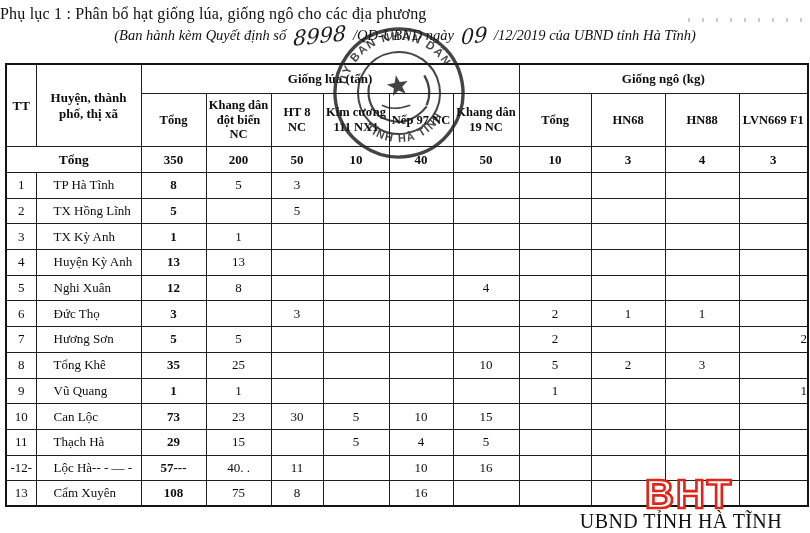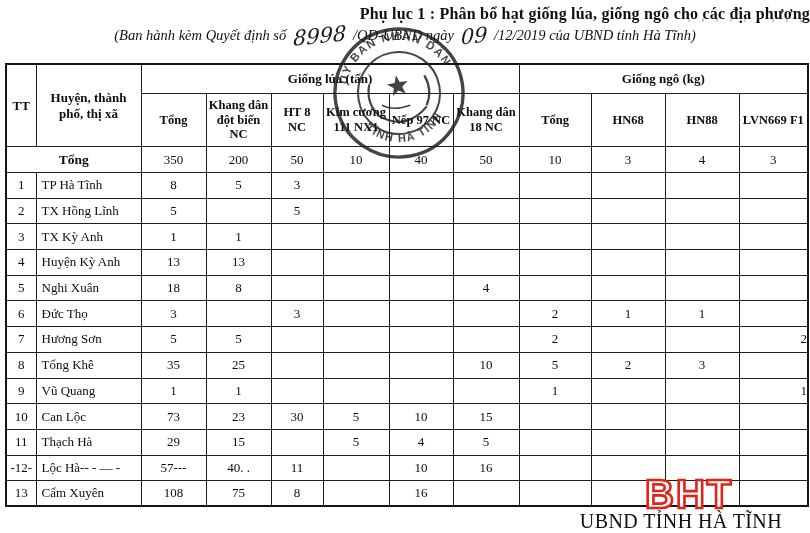--- a/index.html
+++ b/index.html
@@ -1,22 +1,22 @@
 <!DOCTYPE html>
 <html><head>
 <meta charset="utf-8">
 <style>
   html,body{margin:0;padding:0;}
   body{
     width:810px;height:533px;position:relative;background:#ffffff;
     font-family:"Liberation Serif",serif;color:#101010;overflow:hidden;
   }
   .title{
-    position:absolute;top:5px;left:0;width:810px;text-align:right;
-    font-size:16px;font-weight:bold;letter-spacing:.2px;
+    position:absolute;top:5px;left:0;width:810px;text-align:left;
+    font-size:16px;font-weight:normal;letter-spacing:.2px;
   }
   .subtitle{
     position:absolute;top:27px;left:0;width:810px;text-align:center;
     font-size:14.5px;font-style:italic;white-space:nowrap;
   }
   .handwritten{
     display:inline-block;font-family:"DejaVu Serif",serif;font-style:italic;
     font-size:21px;transform:rotate(-6deg) skewX(-8deg);line-height:0;
     position:relative;top:3px;padding:0 3px;color:#1a1a1a;
   }
@@ -26,22 +26,22 @@
     font-family:"Liberation Serif",serif;color:#0d0d0d;
   }
   td,th{border:1.6px solid #1f1f1f;padding:0 2px;overflow:hidden;}
   table{border:2.3px solid #141414;}
   thead th{font-weight:bold;text-align:center;vertical-align:middle;}
   tr.group-row th{height:28px;font-size:13px;}
   tr.sub-row th{height:52px;font-size:12.5px;line-height:1.18;}
   tbody tr{height:25.7px;}
   tbody tr.total-row{height:26px;}
   .num{text-align:center;font-size:13px;vertical-align:middle;}
-  .name{text-align:left;padding-left:5px;font-size:13px;vertical-align:middle;white-space:nowrap;}
-  .bold{font-weight:normal;}
+  .name{text-align:left;padding-left:17px;font-size:13px;vertical-align:middle;white-space:nowrap;}
+  .bold{font-weight:bold;}
   .total-label{text-align:center;font-weight:bold;font-size:13.5px;vertical-align:middle;}
   .edge-right{text-align:right;padding-right:0;}
   .stamp{position:absolute;left:330px;top:24px;width:138px;height:138px;opacity:.82;pointer-events:none;}
   .bht-logo{position:absolute;left:641px;top:472px;width:112px;height:44px;}
   .footer-sig{
     position:absolute;top:510px;right:28px;font-size:20px;font-weight:normal;
     letter-spacing:.4px;white-space:nowrap;
   }
   .specks{position:absolute;top:18px;left:688px;width:118px;height:4px;
     background:repeating-linear-gradient(90deg,#9a9a9a 0 2px,transparent 2px 14px);opacity:.5;}
@@ -77,21 +77,21 @@
         <th rowspan="2">Huyện, thành phố, thị xã</th>
         <th colspan="6">Giống lúa (tấn)</th>
         <th colspan="4">Giống ngô (kg)</th>
       </tr>
       <tr class="sub-row">
         <th>Tổng</th>
         <th>Khang dân đột biến NC</th>
         <th>HT 8 NC</th>
         <th>Kim cương 111 NX1</th>
         <th>Nếp 97 NC</th>
-        <th>Khang dân 18 NC</th>
+        <th>Khang dân 19 NC</th>
         <th>Tổng</th>
         <th>HN68</th>
         <th>HN88</th>
         <th>LVN669 F1</th>
       </tr>
     </thead>
     <tbody>
         <tr class="total-row">
           <td colspan="2" class="total-label">Tổng</td>
           <td class="num bold">350</td>
@@ -157,21 +157,21 @@
           <td class="num"></td>
           <td class="num"></td>
           <td class="num"></td>
           <td class="num"></td>
           <td class="num"></td>
           <td class="num"></td>
         </tr>
         <tr>
           <td class="num">5</td>
           <td class="name">Nghi Xuân</td>
-          <td class="num bold">18</td>
+          <td class="num bold">12</td>
           <td class="num">8</td>
           <td class="num"></td>
           <td class="num"></td>
           <td class="num"></td>
           <td class="num">4</td>
           <td class="num"></td>
           <td class="num"></td>
           <td class="num"></td>
           <td class="num"></td>
         </tr>

